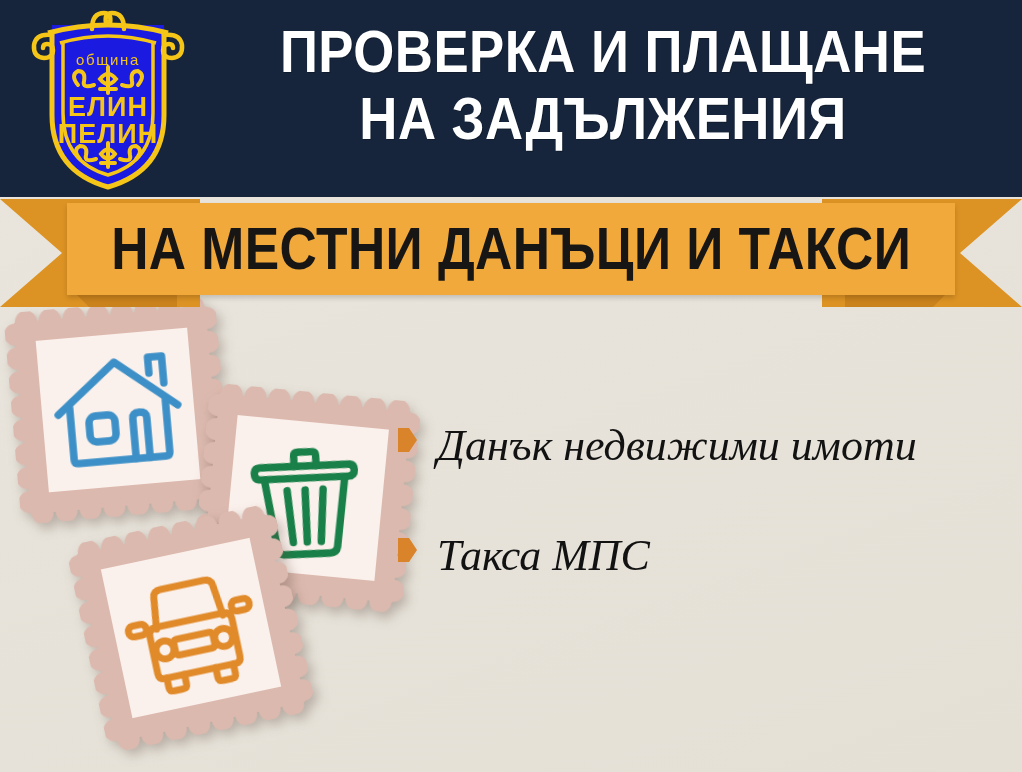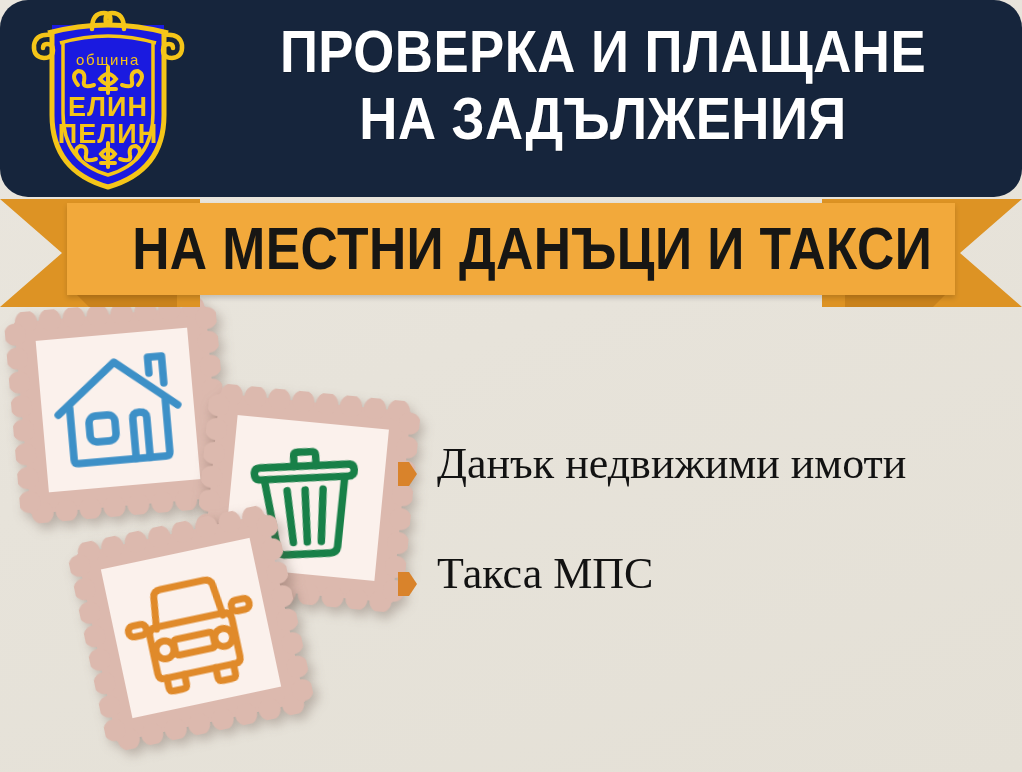--- a/index.html
+++ b/index.html
@@ -20,21 +20,20 @@
   }
 
   
   .header {
     position: absolute;
     left: 0; top: 0;
     width: 1022px;
     height: 197px;
     background: #16253c;
     z-index: 5;
-    border-radius: 28px;
   }
 
   .crest-wrap {
     position: absolute;
     left: 18px; top: 3px;
     width: 180px; height: 190px;
   }
 
   .crest-svg { display: block; width: 180px; height: 190px; }
 
@@ -91,20 +90,21 @@
   .ribbon-fold.right { right: 67px; clip-path: polygon(0 0, 110px 0, 88px 22px, 0 22px); }
 
   .ribbon-band {
     position: absolute;
     left: 67px; top: 4px;
     width: 888px;
     height: 92px;
     background: #f2a93b;
     display: flex;
     align-items: center;
+    justify-content: center;
     box-shadow: 0 3px 5px rgba(0,0,0,0.16);
   }
 
   .ribbon-text {
     color: #171614;
     font-family: "Liberation Sans", sans-serif;
     font-weight: bold;
     font-size: 60px;
     letter-spacing: 0.5px;
     line-height: 1;
@@ -133,23 +133,24 @@
   
   .list {
     position: absolute;
     left: 398px; top: 424px;
     width: 610px;
     z-index: 4;
   }
 
   .list-item {
     display: flex;
-    align-items: flex-end;
+    align-items: flex-start;
     height: 62px;
     margin-bottom: 48px;
+    font-style: italic;
   }
   .list-item:last-child { margin-bottom: 0; }
 
   .bullet {
     flex: 0 0 auto;
     width: 19px;
     height: 24px;
     margin-right: 20px;
     margin-top: 4px;
     background: #d9832b;

